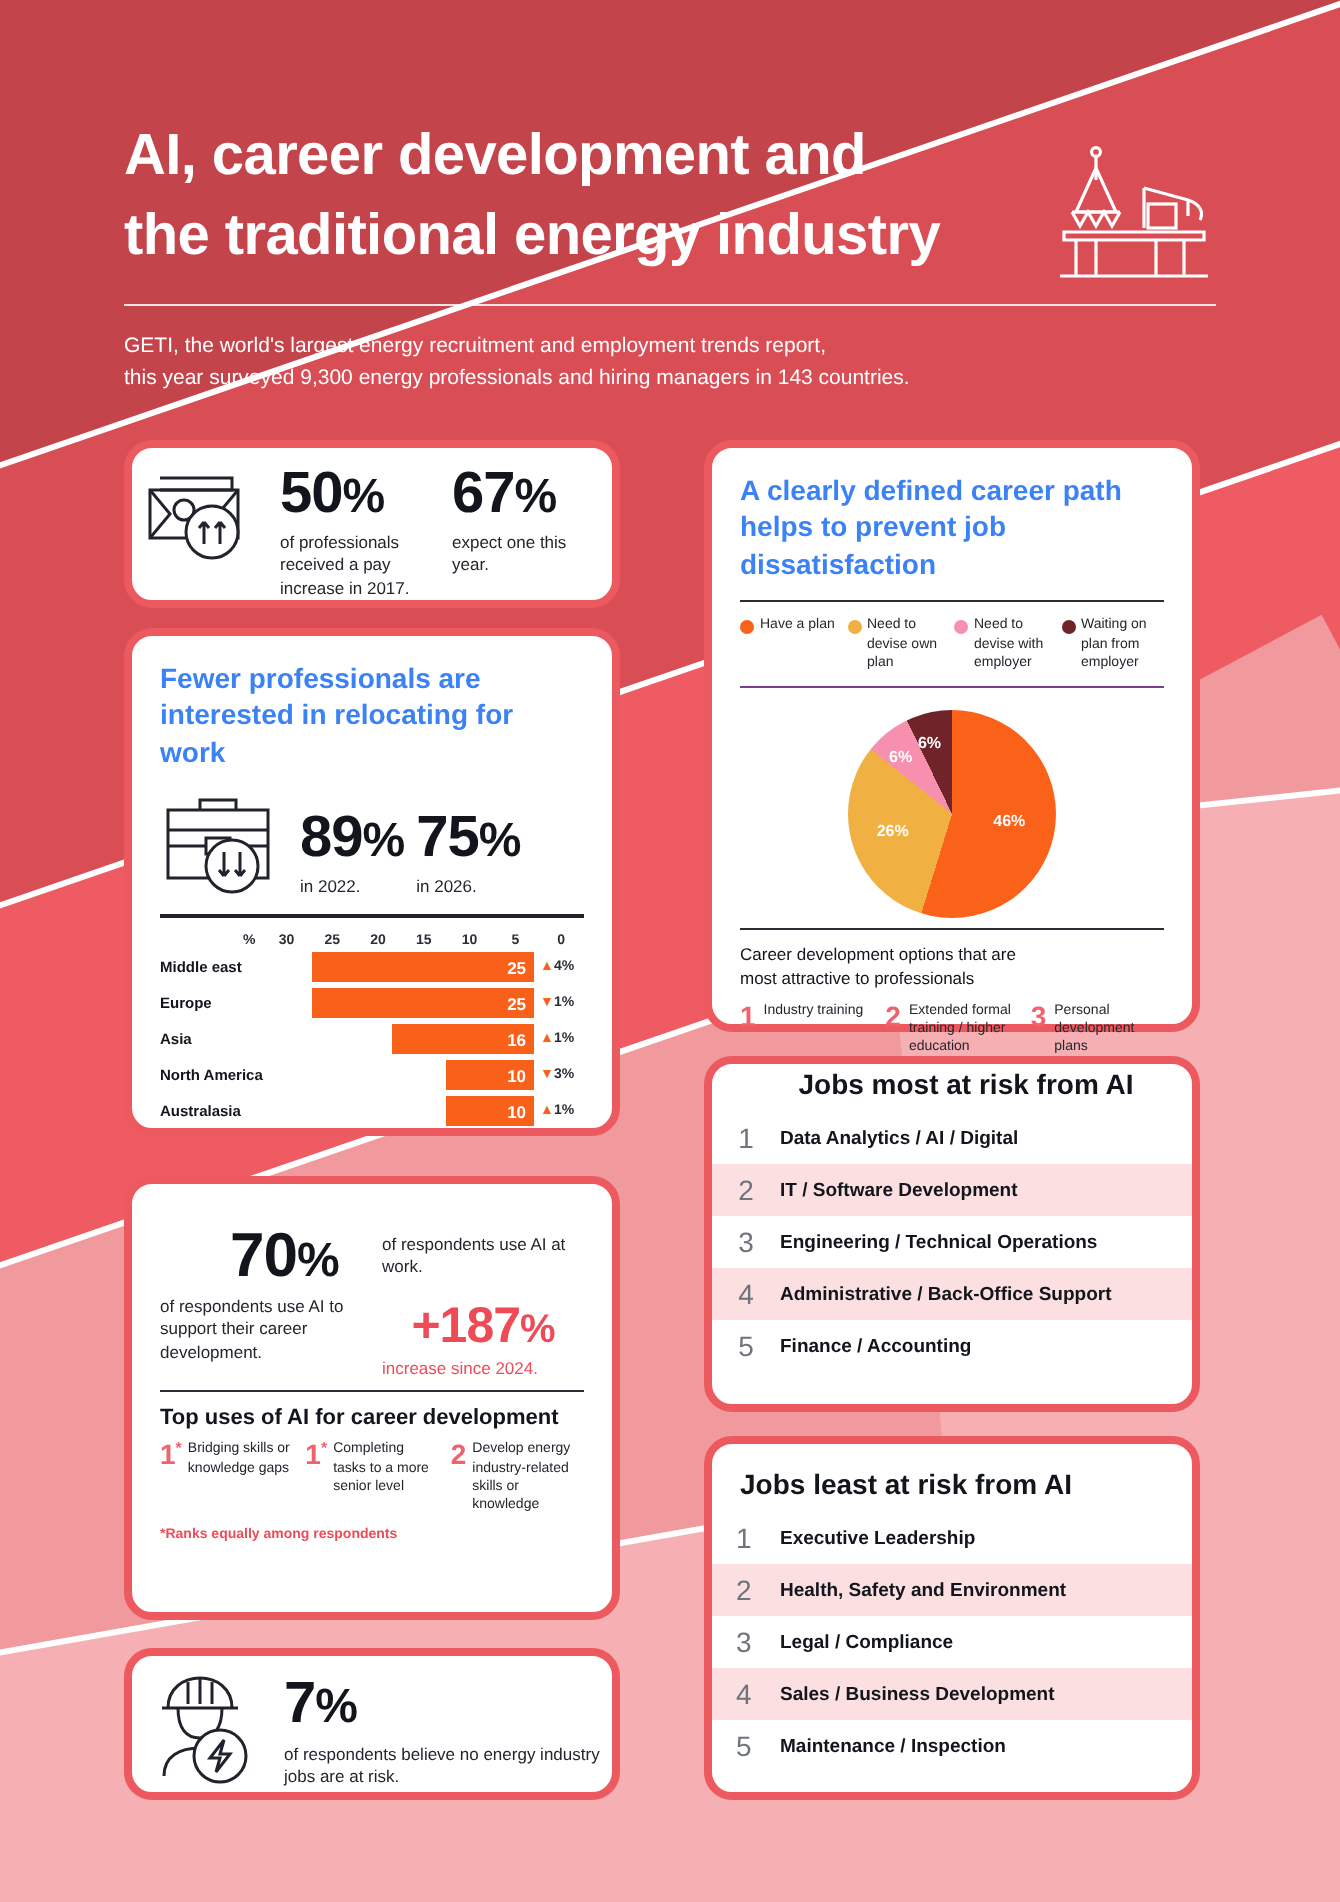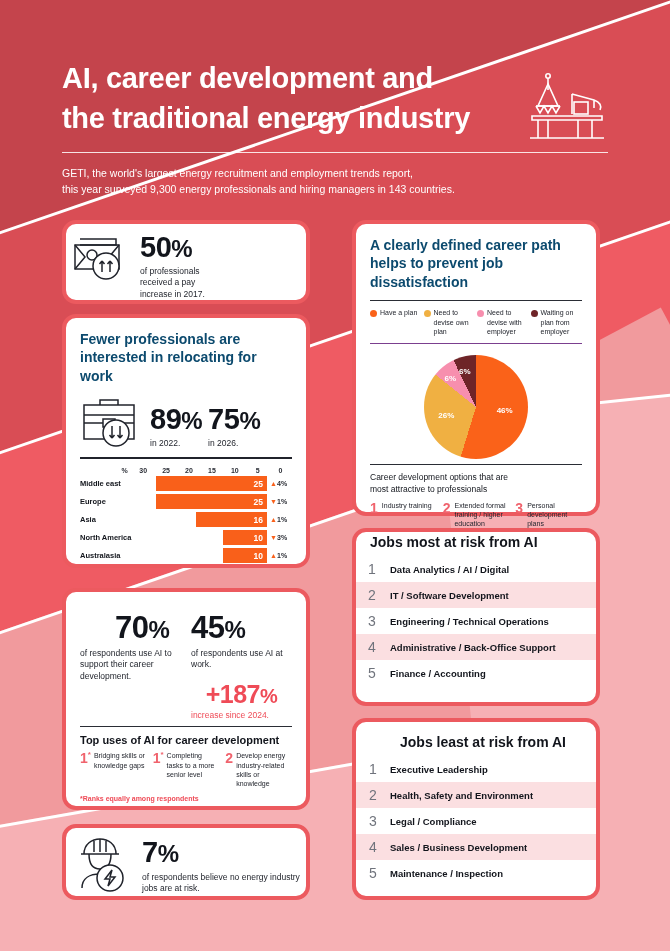--- a/index.html
+++ b/index.html
@@ -76,21 +76,21 @@
   .card {
     position: absolute;
     background: #ffffff;
     border: 4px solid #ec5a5f;
     border-radius: 14px;
     box-shadow: 0 0 0 0 rgba(0,0,0,0);
   }
   .card-inner { padding: 12px 14px; }
 
   .card-title {
-    font-size: 14px; font-weight: bold; color: #0c4a6e;
+    font-size: 14px; font-weight: bold; color: #3b82f6;
     line-height: 1.32;
   }
   .big {
     font-size: 29px; font-weight: bold; color: #12151c;
     line-height: 1; letter-spacing: -0.5px;
   }
   .big .pct { font-size: 24px; }
   .small { font-size: 8.5px; color: #23262e; line-height: 1.35; font-weight: 500; }
   .rule { height: 1.3px; background: #20232b; margin: 8px 0; }
   .rule-thin { height: 1px; background: #2a2d35; margin: 7px 0; }
@@ -150,21 +150,21 @@
   .pie-wrap { display: flex; justify-content: center; padding: 4px 0 2px; position: relative; }
   .pie { width: 104px; height: 104px; border-radius: 50%; position: relative; }
   .plabel { position: absolute; color: #fff; font-size: 8px; font-weight: bold; }
   .pie-foot { font-size: 8.5px; color: #12151c; font-weight: 500; line-height: 1.4; }
   .opts { display: flex; gap: 6px; margin-top: 5px; }
   .opt { display: flex; gap: 4px; width: 74px; }
   .opt .rank { color: #f0636d; font-size: 14px; font-weight: bold; line-height: 1; }
   .opt .txt { font-size: 7px; color: #23262e; line-height: 1.3; font-weight: 500; }
 
   #card-most { left: 352px; top: 528px; width: 248px; height: 178px; }
-  #card-least { left: 352px; top: 718px; width: 248px; height: 182px; text-align: center; }
+  #card-least { left: 352px; top: 718px; width: 248px; height: 182px; }
   .job-title { font-size: 14px; font-weight: bold; color: #12151c; margin: 2px 0 6px 2px; }
   .job-row {
     display: flex; align-items: center; gap: 12px;
     height: 26px; padding-left: 12px;
   }
   .job-row.alt { background: #fbdfe1; }
   .job-row .num { font-size: 14px; color: #6f737c; font-weight: 400; width: 10px; }
   .job-row .jt { font-size: 9.5px; font-weight: bold; color: #12151c; }
 
   svg { display: block; }
@@ -225,20 +225,24 @@
             <path d="M3 12 L13 24 L3 36 M47 12 L37 24 L47 36"></path>
             <circle cx="20" cy="22" r="5"></circle>
             <circle cx="34" cy="33" r="13" fill="#fff"></circle>
             <path d="M30 39 L30 28 M30 28 L27.5 31 M30 28 L32.5 31"></path>
             <path d="M38 39 L38 28 M38 28 L35.5 31 M38 28 L40.5 31"></path>
           </svg>
         </div>
         <div class="stat-block">
           <div class="big"><span>50</span><span class="pct">%</span></div>
           <div class="small">of professionals received a pay increase in 2017.</div>
+        </div>
+        <div class="stat-block">
+          <div class="big"><span>67</span><span class="pct">%</span></div>
+          <div class="small">expect one this year.</div>
         </div>
       </div>
     </div>
 
     <div class="card" id="card-reloc">
       <div class="card-inner">
         <div class="card-title">Fewer professionals are interested in relocating for work</div>
         <div class="kpi-row">
           <div>
             <svg width="62" height="56" viewBox="0 0 62 56" fill="none" stroke="#20232b" stroke-width="1.5">
@@ -314,21 +318,20 @@
     </div>
 
     <div class="card" id="card-ai">
       <div class="card-inner">
         <div class="two">
           <div class="c">
             <div class="big" style="font-size:31px;margin-left:35px;"><span>70</span><span class="pct">%</span></div>
             <div class="small" style="margin-top:5px;">of respondents use AI to support their career development.</div>
           </div>
           <div class="c">
-            <div class="big" style="font-size:31px;"><span>45</span><span class="pct">%</span></div>
             <div class="small" style="margin-top:5px;">of respondents use AI at work.</div>
             <div class="plus187" style="margin-top:10px;text-align:center;"><span>+187</span><span class="pct">%</span></div>
             <div class="inc-note">increase since 2024.</div>
           </div>
         </div>
         <div class="rule-thin" style="margin-top:6px;"></div>
         <div class="top-uses-title">Top uses of AI for career development</div>
         <div class="uses" id="uses">
             <div class="use">
               <div class="rank">1<sup>*</sup></div>
@@ -415,21 +418,21 @@
             </div>
             <div class="opt">
               <div class="rank">3</div>
               <div class="txt">Personal development plans</div>
             </div>
           </div>
       </div>
     </div>
 
     <div class="card" id="card-most">
-      <div style="padding:0 0 0 0;">
+      <div style="padding:0 0 0 0;text-align:center;">
         <div class="job-title" style="padding-left:12px;">Jobs most at risk from AI</div>
         <div id="most-rows">
             <div class="job-row">
               <div class="num">1</div>
               <div class="jt">Data Analytics / AI / Digital</div>
             </div>
             <div class="job-row alt">
               <div class="num">2</div>
               <div class="jt">IT / Software Development</div>
             </div>

